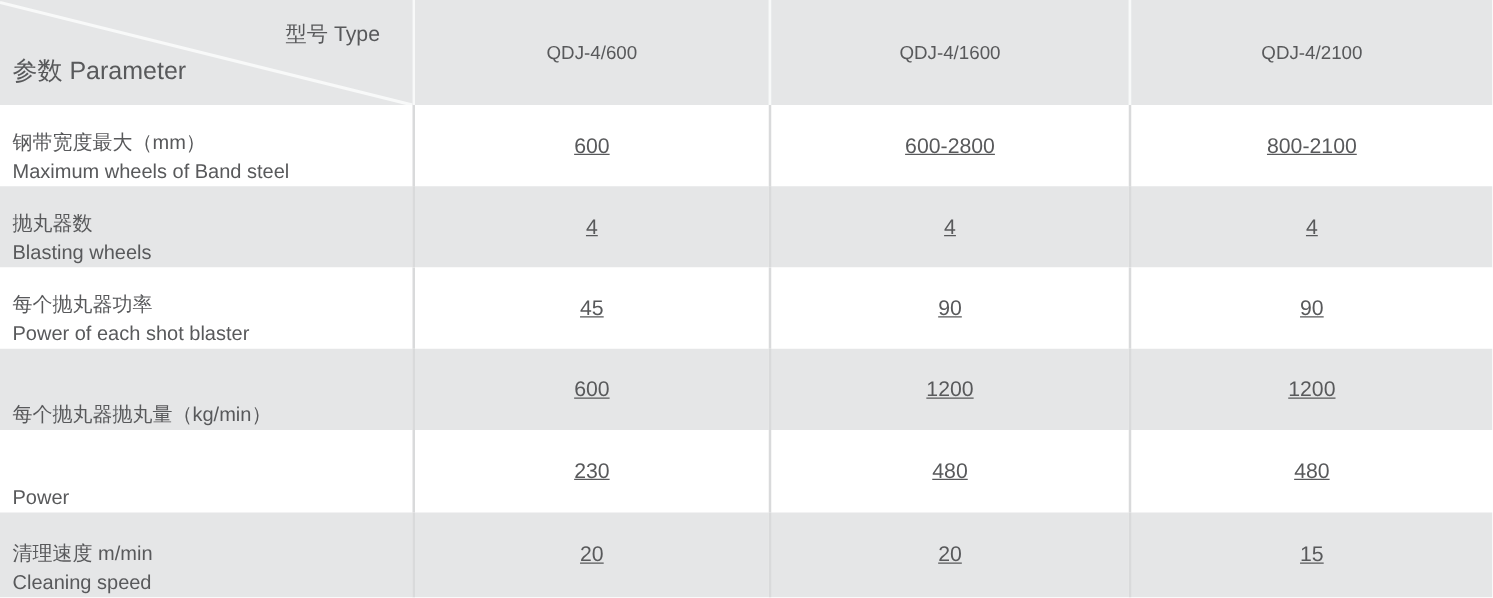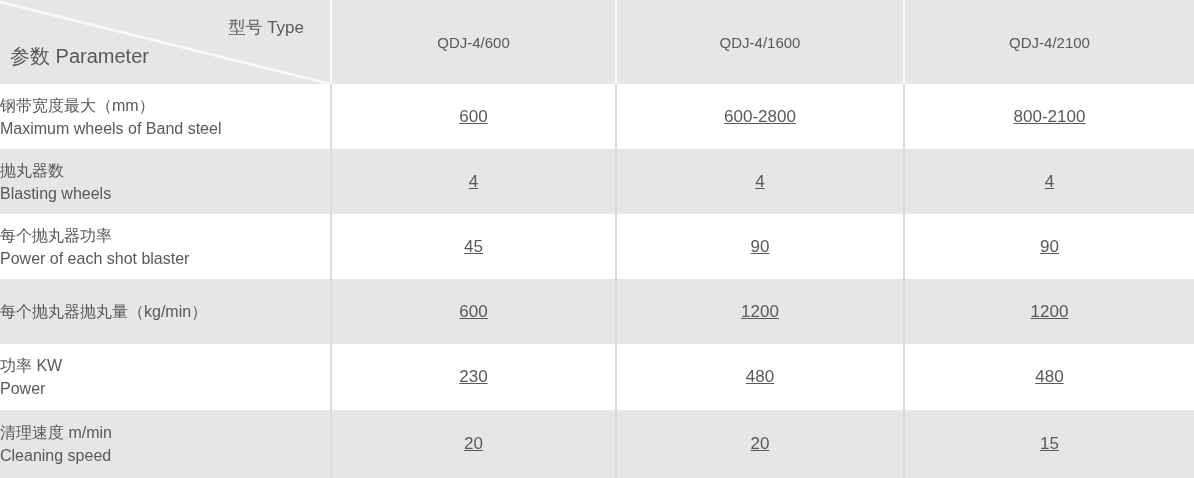--- a/index.html
+++ b/index.html
@@ -38,22 +38,22 @@
   }
   .corner .param-label{
     position:absolute;left:10px;bottom:14px;
     font-size:20px;
   }
   .col-head{
     display:flex;align-items:center;justify-content:center;
     font-size:15px;
   }
   .label-cell{
-    display:flex;flex-direction:column;justify-content:center;
-    padding-right:6px;
+    display:flex;flex-direction:column;justify-content:flex-end;
+    padding-left:10px;padding-right:6px;
     font-size:16px;line-height:23px;
   }
   .value-cell{
     display:flex;align-items:center;justify-content:center;
     font-size:17px;
   }
 </style>
 </head>
 <body>
 
@@ -95,21 +95,20 @@
   <div class="cell value-cell bg-white vsep">90</div>
 
   <div class="cell label-cell bg-gray">
     <div>每个抛丸器抛丸量（kg/min）</div>
   </div>
   <div class="cell value-cell bg-gray vsep">600</div>
   <div class="cell value-cell bg-gray vsep">1200</div>
   <div class="cell value-cell bg-gray vsep">1200</div>
 
   <div class="cell label-cell bg-white">
-    <div>功率 KW</div>
     <div>Power</div>
   </div>
   <div class="cell value-cell bg-white vsep">230</div>
   <div class="cell value-cell bg-white vsep">480</div>
   <div class="cell value-cell bg-white vsep">480</div>
 
   <div class="cell label-cell bg-gray">
     <div>清理速度 m/min</div>
     <div>Cleaning speed</div>
   </div>

